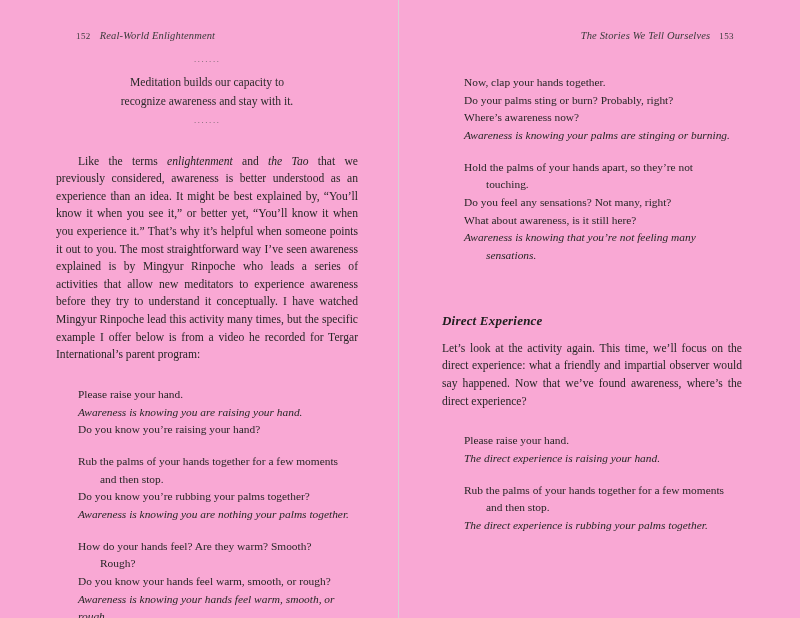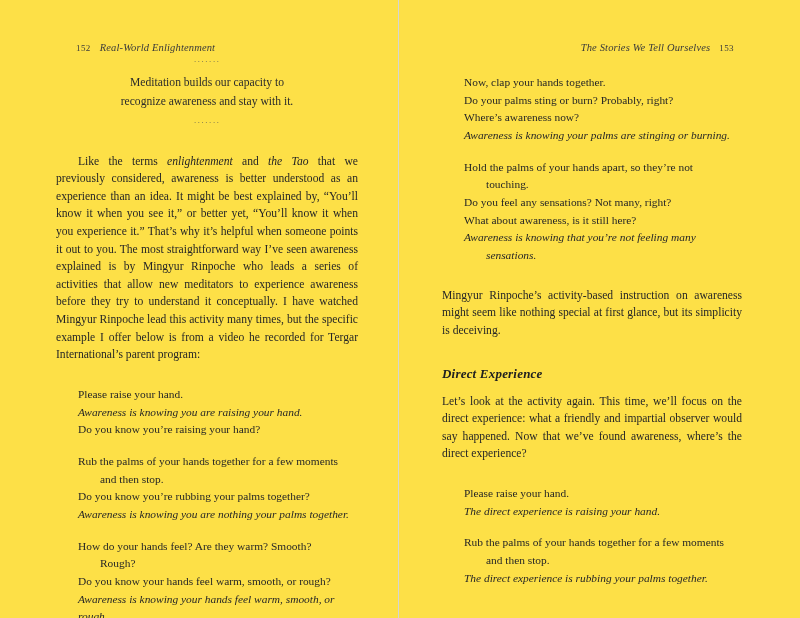--- a/index.html
+++ b/index.html
@@ -12,21 +12,21 @@
     height: 618px;
     overflow: hidden;
     font-family: "Liberation Serif", "DejaVu Serif", serif;
     color: #262626;
   }
   .spread {
     position: relative;
     width: 800px;
     height: 618px;
     display: flex;
-    background: #fde047;
+    background: #f9a8d4;
     align-items: center;
   }
   .gutter-line {
     position: absolute;
     left: 398px;
     top: 0;
     width: 1px;
     height: 618px;
     background: #d4d4d4;
   }
@@ -51,21 +51,21 @@
     margin-bottom: 14px;
   }
   .running-head.left-head { justify-content: flex-start; padding-left: 20px; }
   .running-head.right-head { justify-content: flex-end; padding-right: 8px; }
   .folio {
     font-style: normal;
     font-size: 9px;
     letter-spacing: 0.4px;
     color: #3a3a3a;
   }
-  .head-title { font-style: italic; margin-top: 12px; }
+  .head-title { font-style: italic; }
 
   .ornament {
     text-align: center;
     font-size: 8px;
     letter-spacing: 1.1px;
     color: #555;
     line-height: 1;
     margin: 7px 0 7px 0;
     height: 9px;
     user-select: none;
@@ -188,21 +188,20 @@
         <div class="act-line cont">touching.</div>
         <div class="act-line">Do you feel any sensations? Not many, right?</div>
         <div class="act-line">What about awareness, is it still here?</div>
         <div class="act-line ital">Awareness is knowing that you’re not feeling many</div>
         <div class="act-line ital cont">sensations.</div>
       </div>
     </div>
 
     <div class="spacer-22"></div>
 
-    <p class="body-para no-indent">Mingyur Rinpoche’s activity-based instruction on awareness might seem like nothing special at first glance, but its simplicity is deceiving.</p>
 
     <div class="spacer-26"></div>
 
     <h2 class="subhead">Direct Experience</h2>
 
     <p class="body-para no-indent">Let’s look at the activity again. This time, we’ll focus on the direct experience: what a friendly and impartial observer would say happened. Now that we’ve found awareness, where’s the direct experience?</p>
 
     <div class="spacer-22"></div>
 
     <div class="activity">

